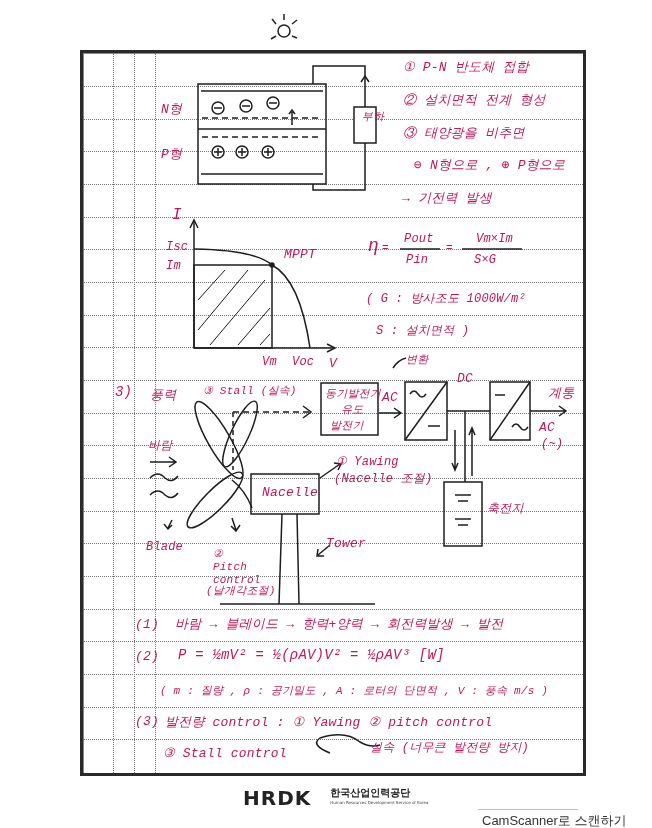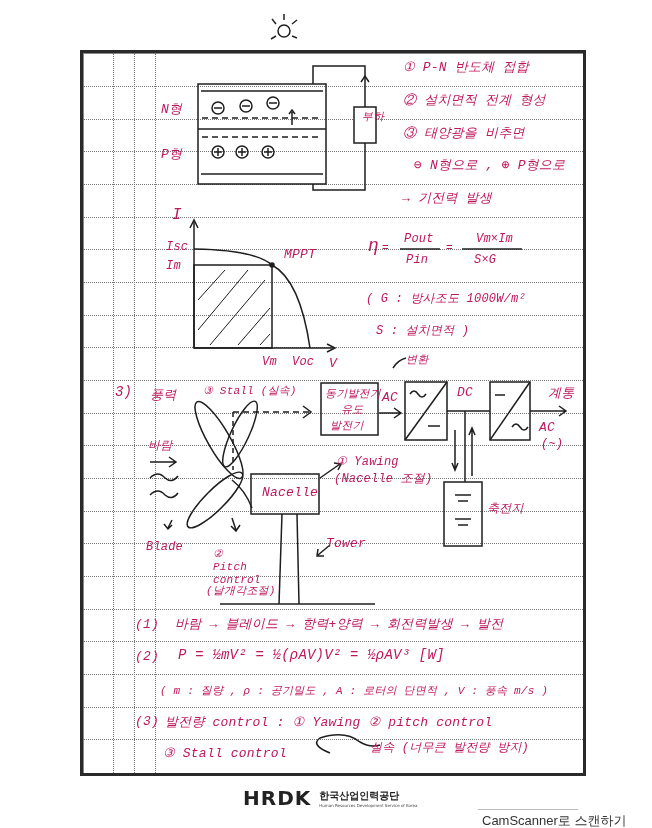--- a/index.html
+++ b/index.html
@@ -6,21 +6,21 @@
   body{width:652px;height:828px;background:#fff;position:relative;overflow:hidden;
        font-family:"DejaVu Sans",sans-serif;color:#1a1a1a;}
   .page{position:absolute;left:80px;top:50px;width:500px;height:720px;
         border:3px solid #2a2a2a;box-shadow:1px 1px 0 #888 inset;background:#fff;}
   .hline{position:absolute;left:0;right:0;height:0;border-top:1px dotted #777;}
   .vline{position:absolute;top:0;bottom:0;width:0;border-left:1px dotted #777;}
   .hw{position:absolute;font-family:Liberation Mono, monospace;color:#be185d;white-space:nowrap;
       font-style:italic;letter-spacing:0.2px;}
   .s11{font-size:11px}.s12{font-size:12px}.s13{font-size:13px}.s14{font-size:14px}.s16{font-size:16px}.s18{font-size:18px}
   svg.draw{position:absolute;left:0;top:0;overflow:visible;}
-  .logo{position:absolute;left:243px;top:786px;display:flex;align-items:center;gap:8px;}
+  .logo{position:absolute;left:243px;top:786px;display:flex;align-items:flex-start;gap:19px;}
   .logo-mark{font-family:"DejaVu Sans",sans-serif;font-weight:bold;font-size:20px;letter-spacing:1px;color:#222;}
   .logo-kr{display:flex;flex-direction:column;}
   .logo-kr .kr{font-size:10px;font-weight:bold;color:#222;}
   .logo-kr .en{font-size:4px;color:#444;}
   .scanner{position:absolute;left:482px;top:812px;font-size:13px;color:#333;
            font-family:"Liberation Sans",sans-serif;}
   .scanner-line{position:absolute;left:478px;top:809px;width:100px;border-top:1px solid #bbb;}
 </style>
 </head>
 <body>
@@ -203,21 +203,21 @@
 <div class="hw s11" style="left:206px;top:583px">(날개각조절)</div>
 <div class="hw s13" style="left:262px;top:485px">Nacelle</div>
 <div class="hw s12" style="left:336px;top:454px">① Yawing</div>
 <div class="hw s12" style="left:334px;top:470px">(Nacelle 조절)</div>
 <div class="hw s13" style="left:326px;top:536px">Tower</div>
 <div class="hw s11" style="left:325px;top:386px">동기발전기</div>
 <div class="hw s11" style="left:341px;top:402px">유도</div>
 <div class="hw s11" style="left:330px;top:418px">발전기</div>
 <div class="hw s13" style="left:382px;top:390px">AC</div>
 <div class="hw s11" style="left:406px;top:352px">변환</div>
-<div class="hw s13" style="left:457px;top:385px">DC</div>
+<div class="hw s13" style="left:457px;top:371px">DC</div>
 <div class="hw s13" style="left:548px;top:384px">계통</div>
 <div class="hw s13" style="left:539px;top:420px">AC</div>
 <div class="hw s12" style="left:541px;top:437px">(~)</div>
 <div class="hw s12" style="left:487px;top:500px">축전지</div>
 
 <div class="hw s13" style="left:135px;top:617px">(1)</div>
 <div class="hw s13" style="left:175px;top:615px">바람 → 블레이드 → 항력+양력 → 회전력발생 → 발전</div>
 <div class="hw s13" style="left:135px;top:649px">(2)</div>
 <div class="hw s14" style="left:178px;top:647px">P = ½mV² = ½(ρAV)V² = ½ρAV³ [W]</div>
 <div class="hw s11" style="left:160px;top:683px">( m : 질량 , ρ : 공기밀도 , A : 로터의 단면적 , V : 풍속 m/s )</div>

